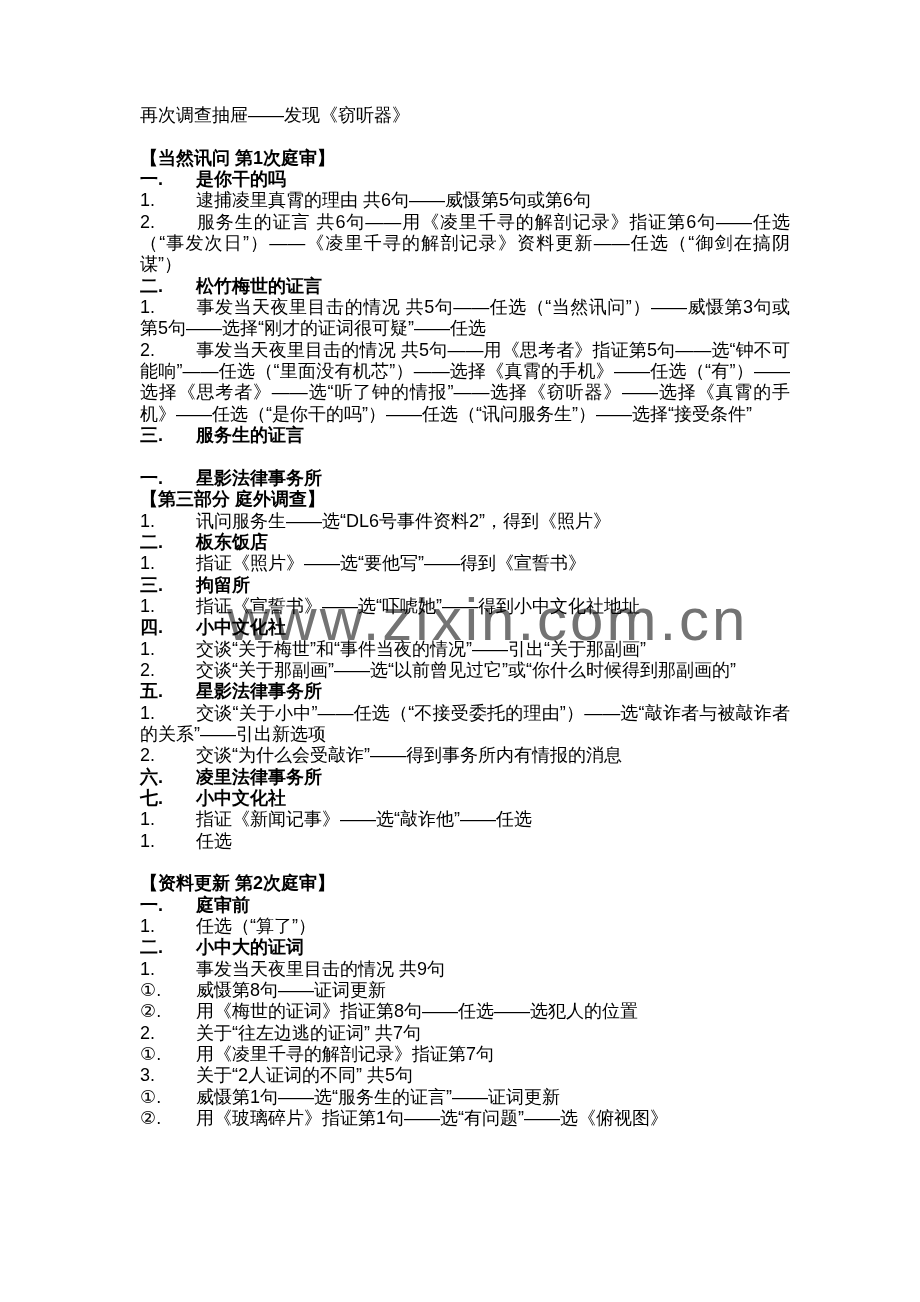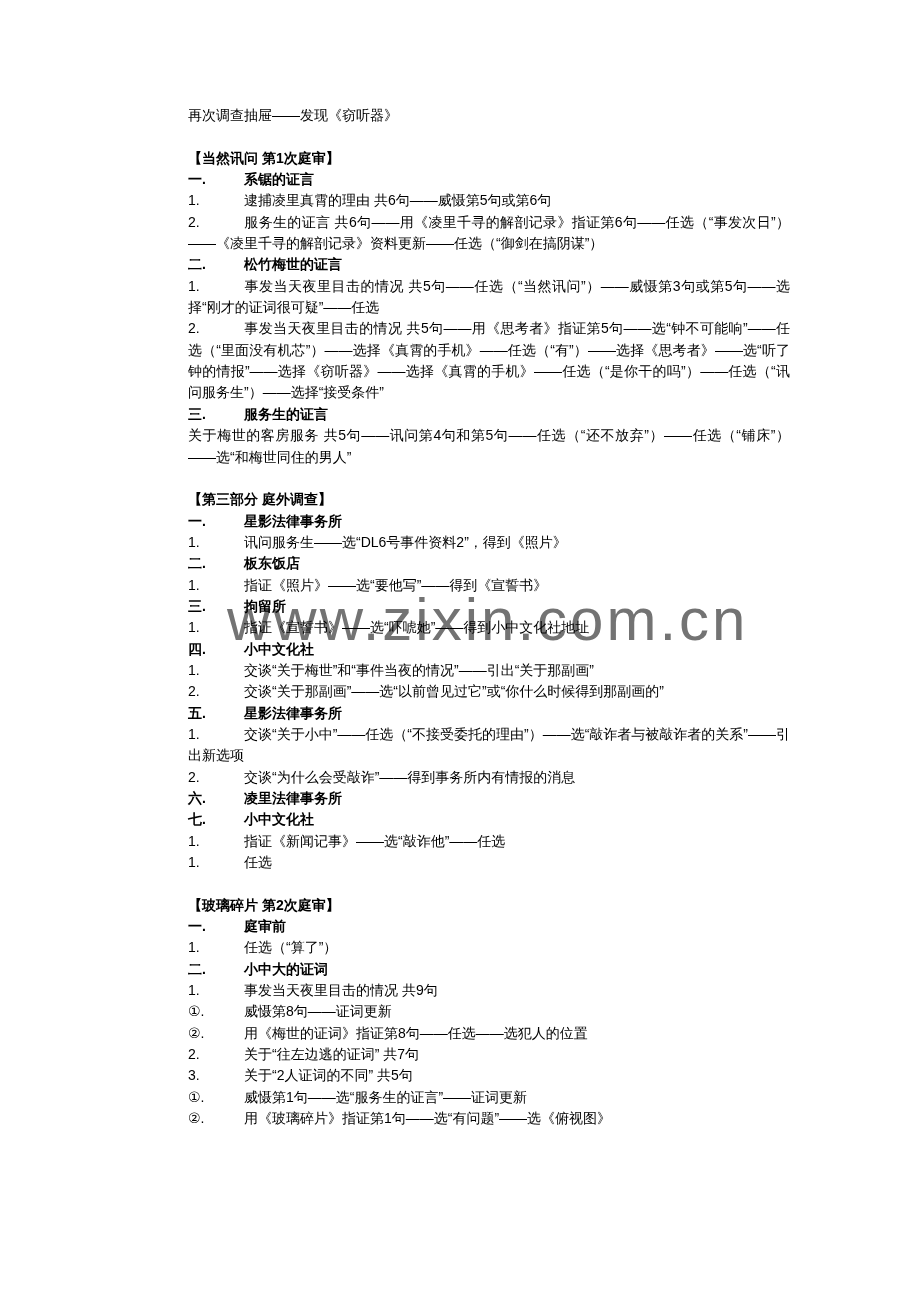--- a/index.html
+++ b/index.html
@@ -30,26 +30,25 @@
     color: #737373;
     white-space: nowrap;
     z-index: 0;
     font-family: "Liberation Sans", "DejaVu Sans", sans-serif;
     user-select: none;
   }
   .content {
     position: relative;
     z-index: 1;
     padding: 105px 130px 0 140px;
-    font-size: 14px;
+    font-size: 18px;
     line-height: 21.35px;
     text-align: justify;
     word-break: break-all;
     overflow-wrap: anywhere;
-    margin-left: 48px;
   }
   .line {
     margin: 0;
     padding: 0;
   }
   .line.blank {
     height: 21.35px;
   }
   .line.bold {
     font-weight: bold;
@@ -61,52 +60,52 @@
 </style>
 </head>
 <body>
 
 <div class="page">
   <div class="watermark">www.zixin.com.cn</div>
   <div class="content" id="content">
       <p class="line"><span class="txt">再次调查抽屉——发现《窃听器》</span></p>
       <p class="line blank"></p>
       <p class="line bold"><span class="txt">【当然讯问 第1次庭审】</span></p>
-      <p class="line bold"><span class="num">一.</span><span class="txt">系锯的证言</span></p>
+      <p class="line bold"><span class="num">一.</span><span class="txt">是你干的吗</span></p>
       <p class="line"><span class="num">1.</span><span class="txt">逮捕凌里真霄的理由 共6句——威慑第5句或第6句</span></p>
       <p class="line"><span class="num">2.</span><span class="txt">服务生的证言 共6句——用《凌里千寻的解剖记录》指证第6句——任选（“事发次日”）——《凌里千寻的解剖记录》资料更新——任选（“御剑在搞阴谋”）</span></p>
       <p class="line bold"><span class="num">二.</span><span class="txt">松竹梅世的证言</span></p>
       <p class="line"><span class="num">1.</span><span class="txt">事发当天夜里目击的情况 共5句——任选（“当然讯问”）——威慑第3句或第5句——选择“刚才的证词很可疑”——任选</span></p>
       <p class="line"><span class="num">2.</span><span class="txt">事发当天夜里目击的情况 共5句——用《思考者》指证第5句——选“钟不可能响”——任选（“里面没有机芯”）——选择《真霄的手机》——任选（“有”）——选择《思考者》——选“听了钟的情报”——选择《窃听器》——选择《真霄的手机》——任选（“是你干的吗”）——任选（“讯问服务生”）——选择“接受条件”</span></p>
       <p class="line bold"><span class="num">三.</span><span class="txt">服务生的证言</span></p>
-      <p class="line"><span class="txt">关于梅世的客房服务 共5句——讯问第4句和第5句——任选（“还不放弃”）——任选（“铺床”）——选“和梅世同住的男人”</span></p>
       <p class="line blank"></p>
+      <p class="line bold"><span class="num">一.</span><span class="txt">星影法律事务所</span></p>
       <p class="line bold"><span class="txt">【第三部分 庭外调查】</span></p>
-      <p class="line bold"><span class="num">一.</span><span class="txt">星影法律事务所</span></p>
       <p class="line"><span class="num">1.</span><span class="txt">讯问服务生——选“DL6号事件资料2”，得到《照片》</span></p>
       <p class="line bold"><span class="num">二.</span><span class="txt">板东饭店</span></p>
       <p class="line"><span class="num">1.</span><span class="txt">指证《照片》——选“要他写”——得到《宣誓书》</span></p>
       <p class="line bold"><span class="num">三.</span><span class="txt">拘留所</span></p>
       <p class="line"><span class="num">1.</span><span class="txt">指证《宣誓书》——选“吓唬她”——得到小中文化社地址</span></p>
       <p class="line bold"><span class="num">四.</span><span class="txt">小中文化社</span></p>
       <p class="line"><span class="num">1.</span><span class="txt">交谈“关于梅世”和“事件当夜的情况”——引出“关于那副画”</span></p>
       <p class="line"><span class="num">2.</span><span class="txt">交谈“关于那副画”——选“以前曾见过它”或“你什么时候得到那副画的”</span></p>
       <p class="line bold"><span class="num">五.</span><span class="txt">星影法律事务所</span></p>
       <p class="line"><span class="num">1.</span><span class="txt">交谈“关于小中”——任选（“不接受委托的理由”）——选“敲诈者与被敲诈者的关系”——引出新选项</span></p>
       <p class="line"><span class="num">2.</span><span class="txt">交谈“为什么会受敲诈”——得到事务所内有情报的消息</span></p>
       <p class="line bold"><span class="num">六.</span><span class="txt">凌里法律事务所</span></p>
       <p class="line bold"><span class="num">七.</span><span class="txt">小中文化社</span></p>
       <p class="line"><span class="num">1.</span><span class="txt">指证《新闻记事》——选“敲诈他”——任选</span></p>
       <p class="line"><span class="num">1.</span><span class="txt">任选</span></p>
       <p class="line blank"></p>
-      <p class="line bold"><span class="txt">【玻璃碎片 第2次庭审】</span></p>
+      <p class="line bold"><span class="txt">【资料更新 第2次庭审】</span></p>
       <p class="line bold"><span class="num">一.</span><span class="txt">庭审前</span></p>
       <p class="line"><span class="num">1.</span><span class="txt">任选（“算了”）</span></p>
       <p class="line bold"><span class="num">二.</span><span class="txt">小中大的证词</span></p>
       <p class="line"><span class="num">1.</span><span class="txt">事发当天夜里目击的情况 共9句</span></p>
       <p class="line"><span class="num">①.</span><span class="txt">威慑第8句——证词更新</span></p>
       <p class="line"><span class="num">②.</span><span class="txt">用《梅世的证词》指证第8句——任选——选犯人的位置</span></p>
       <p class="line"><span class="num">2.</span><span class="txt">关于“往左边逃的证词” 共7句</span></p>
+      <p class="line"><span class="num">①.</span><span class="txt">用《凌里千寻的解剖记录》指证第7句</span></p>
       <p class="line"><span class="num">3.</span><span class="txt">关于“2人证词的不同” 共5句</span></p>
       <p class="line"><span class="num">①.</span><span class="txt">威慑第1句——选“服务生的证言”——证词更新</span></p>
       <p class="line"><span class="num">②.</span><span class="txt">用《玻璃碎片》指证第1句——选“有问题”——选《俯视图》</span></p>
     </div>
 </div>
 
 </body></html>

